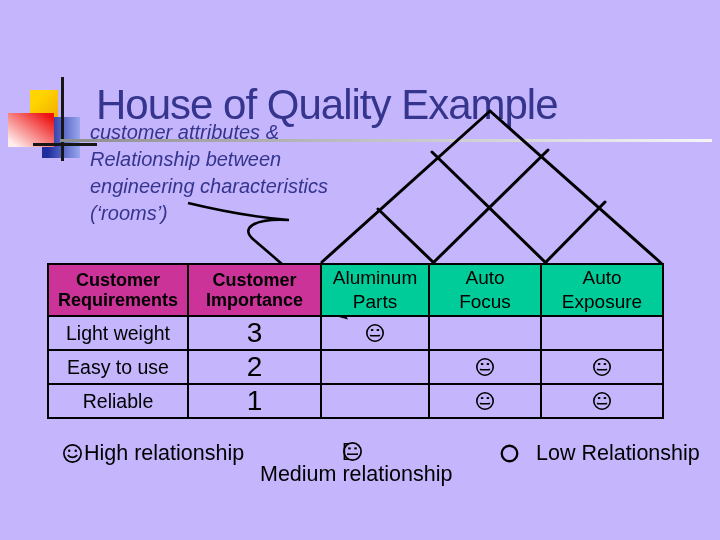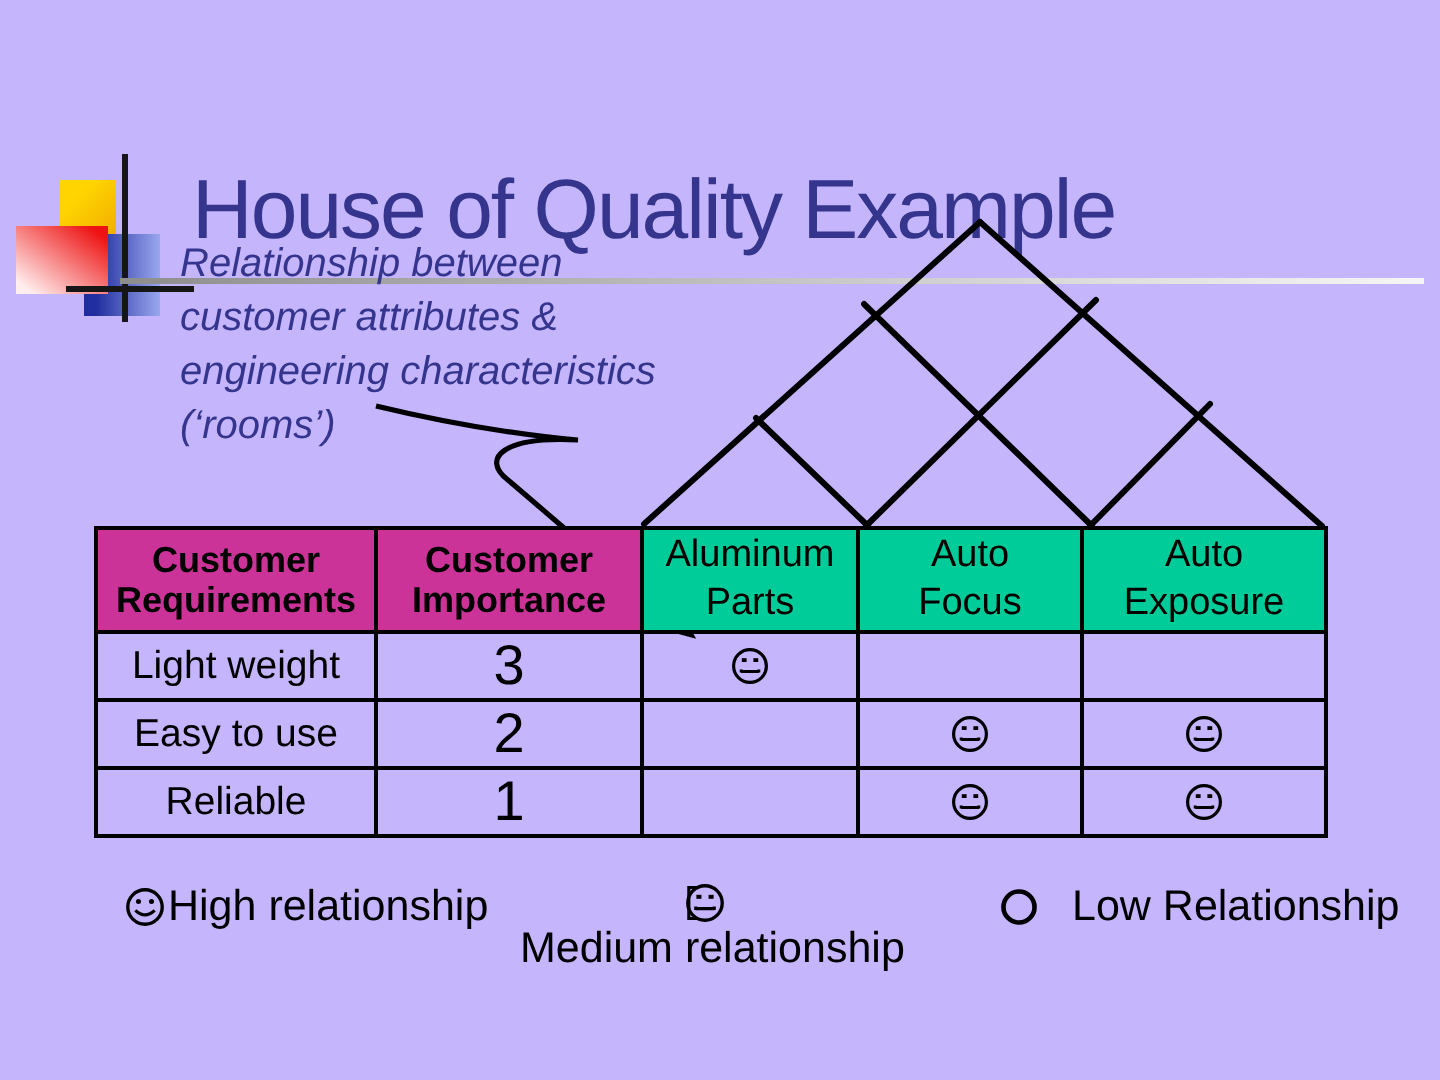--- a/index.html
+++ b/index.html
@@ -53,22 +53,22 @@
 
   <div class="deco-yellow"></div>
   <div class="deco-blue"></div>
   <div class="deco-red"></div>
   <div class="deco-vline"></div>
   <div class="deco-hline"></div>
   <div class="title-rule"></div>
 
   <div class="slide-title">House of Quality Example</div>
   <div class="callout" id="callout">
+      <div>customer attributes &amp;</div>
       <div>Relationship between</div>
-      <div>customer attributes &amp;</div>
       <div>engineering characteristics</div>
       <div>(‘rooms’)</div>
     </div>
 
   <svg class="overlay" viewBox="0 0 720 540">
     <defs>
       <marker id="ah" markerWidth="10" markerHeight="8" refX="6.5" refY="3.5" orient="auto" markerUnits="strokeWidth">
         <path d="M0 0 L8 3.5 L0 7 Z" fill="#000"></path>
       </marker>
     </defs>

